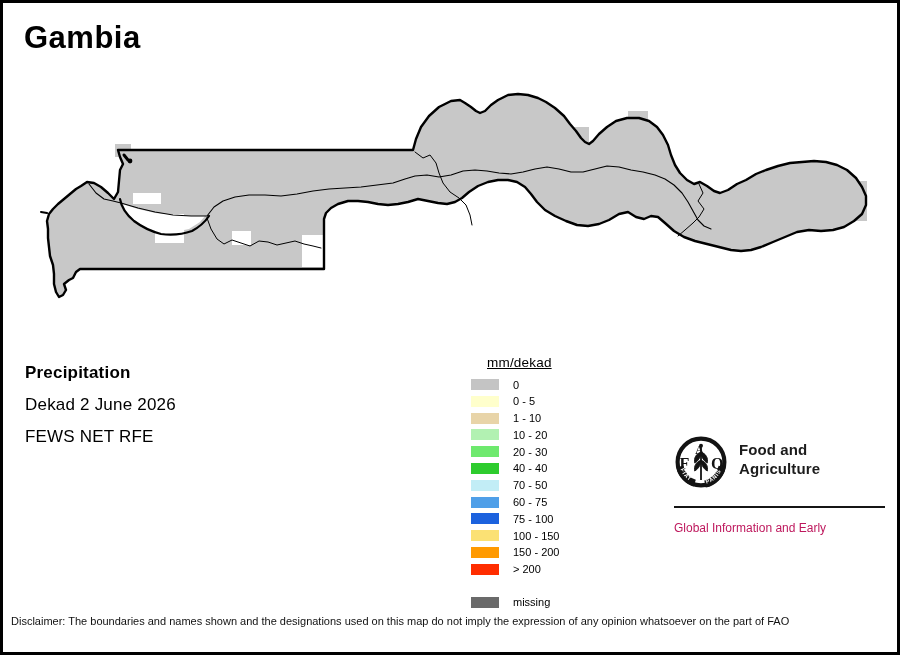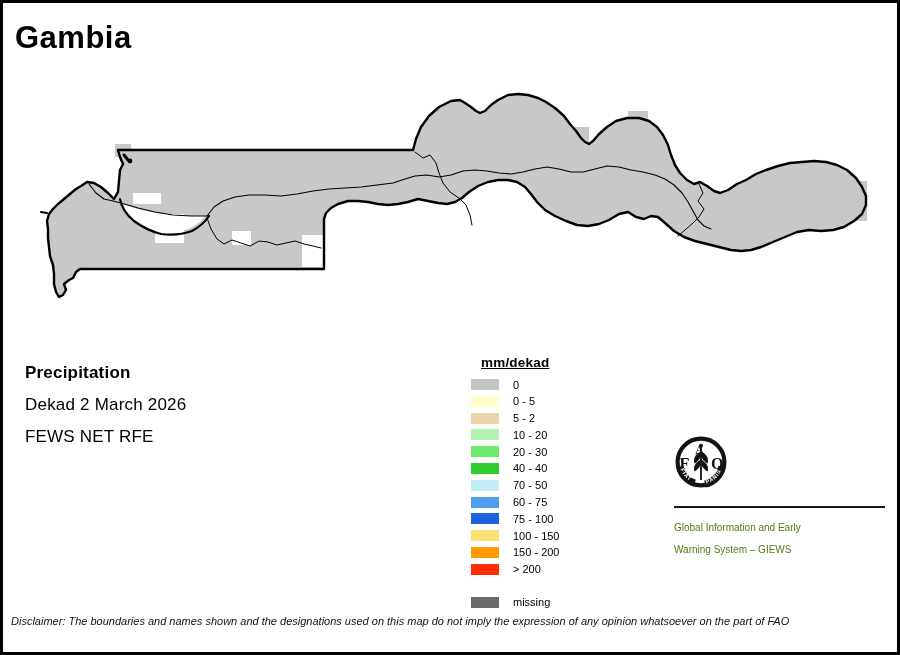--- a/index.html
+++ b/index.html
@@ -2,45 +2,45 @@
 <html><head>
 <meta charset="utf-8">
 <style>
   html,body{margin:0;padding:0;background:#fff;}
   .page{
     position:relative;width:900px;height:655px;box-sizing:border-box;
     border:3px solid #000;background:#fff;overflow:hidden;
     font-family:"Liberation Sans",sans-serif;color:#000;
   }
   .map-title{
-    position:absolute;left:12px;top:17px;font-size:31px;font-weight:bold;
+    position:absolute;left:21px;top:17px;font-size:31px;font-weight:bold;
     letter-spacing:0.5px;
   }
   .map-svg{position:absolute;left:0;top:0;}
   .info-block{position:absolute;left:22px;top:360px;}
   .info-block p{margin:0 12px 12px 0;font-size:17px;letter-spacing:0.2px;}
   .info-heading{font-weight:bold;}
   .legend{position:absolute;left:468px;top:352px;width:190px;}
   .legend-title{
-    font-size:13.5px;font-weight:bold;text-decoration:underline;
-    margin:0 0 9px 10px;letter-spacing:0.2px;
+    font-size:13.5px;font-weight:normal;text-decoration:underline;
+    margin:0 0 9px 16px;letter-spacing:0.2px;
   }
   .lg-row{display:flex;align-items:center;height:11px;margin-bottom:5.8px;}
   .sw{width:28px;height:11px;margin-right:14px;flex:0 0 28px;}
   .lg-label{font-size:11px;white-space:nowrap;}
   .lg-gap{height:16px;}
   .fao-block{position:absolute;left:671px;top:432px;width:214px;}
   .fao-top{display:flex;align-items:flex-start;}
   .fao-logo{width:54px;height:54px;flex:0 0 54px;margin-right:11px;}
   .fao-name{font-size:15px;font-weight:bold;line-height:19px;padding-top:5px;color:#1c1c1c;letter-spacing:0.1px;}
   .fao-rule{height:0;border-top:2.5px solid #151515;margin-top:17px;width:211px;}
-  .fao-giews{font-size:10px;line-height:22px;margin-top:9px;color:#4d7c0f;}
+  .fao-giews{font-size:12px;line-height:22px;margin-top:9px;color:#be185d;}
   .disclaimer{
     position:absolute;left:8px;top:612px;width:886px;
-    font-size:11px;line-height:13.5px;color:#111;font-style:italic;
+    font-size:11px;line-height:13.5px;color:#111;
   }
   .disclaimer p{margin:0;}
 </style>
 </head>
 <body>
 
 <div class="page">
 
   <div class="map-title">Gambia</div>
 
@@ -75,37 +75,37 @@
     <path fill="none" stroke="#000" stroke-width="2.4" stroke-linejoin="round" d="M115,147 L410,147 L413,136 L418,124 L426,113 L436,104 L448,98 L457,97 L462,100 L468,104 L473,108 L477,110 L482,108 L488,102 L495,97 L505,92 L515,91 L525,92 L535,95 L543,99 L552,105 L561,113 L567,121 L573,128 L578,135 L582,139 L586,141 L590,138 L596,131 L604,124 L613,118 L624,115 L636,115 L646,118 L654,124 L660,132 L665,142 L668,152 L672,162 L677,170 L684,177 L691,181 L697,179 L704,183 L711,188 L717,190 L725,187 L734,181 L743,177 L753,171 L763,167 L775,163 L787,160 L799,159 L811,158 L823,159 L834,162 L844,167 L853,175 L859,184 L863,193 L863,202 L859,211 L851,218 L841,224 L830,227 L818,228 L806,227 L794,229 L782,234 L770,239 L758,244 L748,247 L738,248 L728,247 L716,244 L704,241 L692,238 L681,234 L671,228 L662,220 L655,214 L648,213 L641,216 L633,214 L625,209 L616,211 L606,217 L596,221 L585,223 L574,222 L563,218 L552,213 L542,207 L534,199 L528,191 L522,184 L514,179 L505,177 L495,177 L485,179 L475,183 L466,189 L459,195 L452,199 L444,201 L435,200 L425,198 L415,196 L405,199 L395,201 L385,202 L375,201 L365,199 L355,198 L345,198 L335,201 L328,205 L323,210 L321,216 L321,266 L77,266 L73,269 L70,275 L66,277 L61,281 L63,287 L60,292 L56,294 L53,289 L51,281 L51,271 L50,262 L47,253 L46,244 L45,235 L45,226 L44,218 L46,211 L50,206 L55,201 L61,196 L67,191 L73,186 L78,183 L84,179 L91,180 L98,184 L105,190 L111,196 L115,189 L116,178 L117,167 L120,161 L117,154 Z"></path>
     <g>
       <path d="M121,152 L125,157" stroke="#000" stroke-width="3" stroke-linecap="round" fill="none"></path>
       <circle cx="127" cy="158" r="2.4" fill="#000"></circle>
     </g>
     <path d="M38,209 L44,210" stroke="#000" stroke-width="2" stroke-linecap="round" fill="none"></path>
   </svg>
 
   <div class="info-block">
     <p class="info-heading">Precipitation</p>
-    <p>Dekad 2 March 2026</p>
+    <p>Dekad 2 June 2026</p>
     <p>FEWS NET RFE</p>
   </div>
 
   <div class="legend">
     <p class="legend-title">mm/dekad</p>
     <div class="lg-row">
       <span class="sw" style="background: rgb(196, 196, 196);"></span>
       <span class="lg-label">0</span>
     </div>
     <div class="lg-row">
       <span class="sw" style="background: rgb(255, 255, 204);"></span>
       <span class="lg-label">0 - 5</span>
     </div>
     <div class="lg-row">
       <span class="sw" style="background: rgb(232, 212, 168);"></span>
-      <span class="lg-label">5 - 2</span>
+      <span class="lg-label">1 - 10</span>
     </div>
     <div class="lg-row">
       <span class="sw" style="background: rgb(178, 241, 178);"></span>
       <span class="lg-label">10 - 20</span>
     </div>
     <div class="lg-row">
       <span class="sw" style="background: rgb(110, 233, 110);"></span>
       <span class="lg-label">20 - 30</span>
     </div>
     <div class="lg-row">
@@ -165,26 +165,26 @@
           <circle cx="30" cy="12" r="2.2" stroke="none"></circle>
         </g>
         <text font-size="6" font-weight="bold" fill="#ffffff" letter-spacing="1.2">
           <textPath href="#arcL" startOffset="12%">FIAT</textPath>
         </text>
         <text font-size="6" font-weight="bold" fill="#ffffff" letter-spacing="1">
           <textPath href="#arcR" startOffset="6%">PANIS</textPath>
         </text>
       </svg>
       <div class="fao-name">
+        <div>Food and Agriculture</div>
       </div>
     </div>
     <div class="fao-rule"></div>
     <div class="fao-giews">
       <div>Global Information and Early</div>
-      <div>Warning System – GIEWS</div>
     </div>
   </div>
 
   <div class="disclaimer">
     <p>Disclaimer: The boundaries and names shown and the designations used on this map do not imply the expression of any opinion whatsoever on the part of FAO</p>
   </div>
 
 </div>
 
 </body></html>

